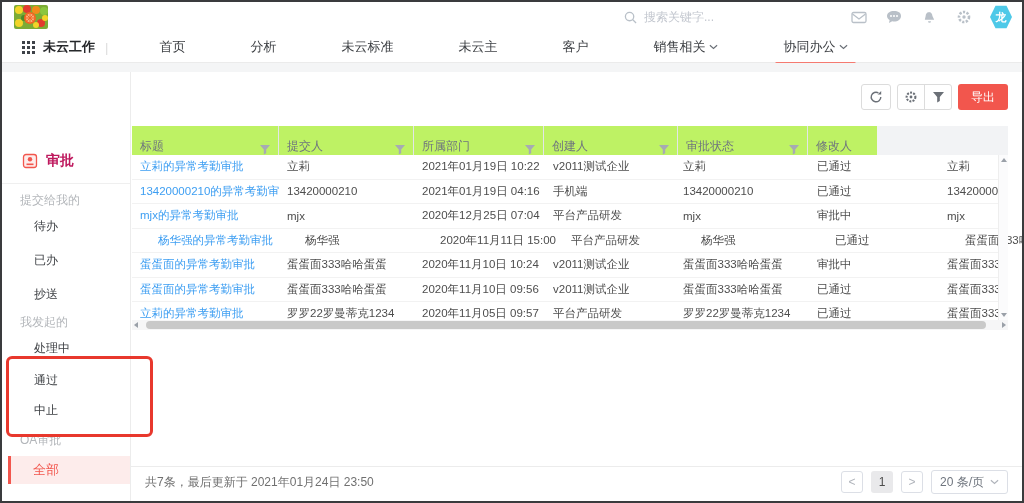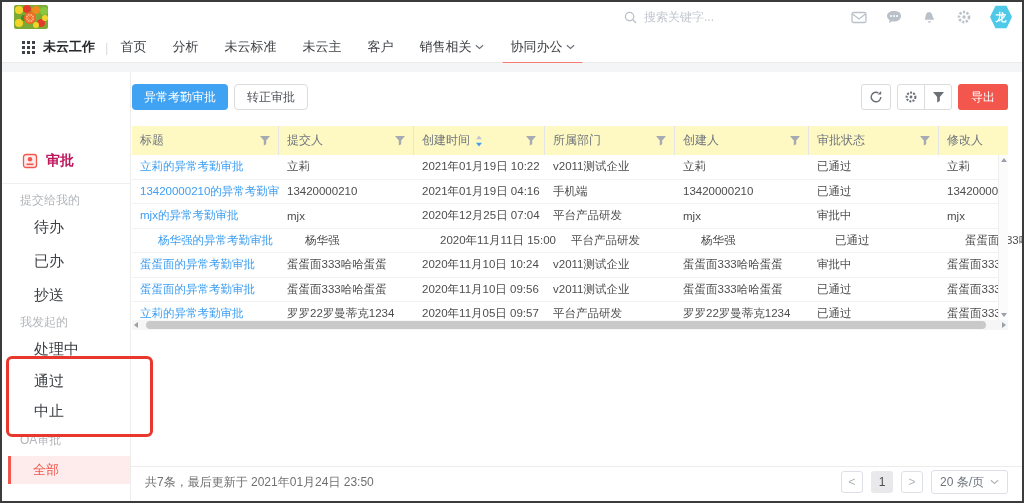--- a/index.html
+++ b/index.html
@@ -15,52 +15,52 @@
   .avatar{width:22px;height:24px;background:#4ec9e8;color:#fff;font-size:11px;font-weight:bold;
           display:flex;align-items:center;justify-content:center;
           clip-path:polygon(25% 3%,75% 3%,100% 50%,75% 97%,25% 97%,0% 50%);}
 
   
   .navbar{position:absolute;top:30px;left:0;right:0;height:31px;background:#fff;border-bottom:1px solid #ebebeb;
           display:flex;align-items:center;padding-left:20px;box-sizing:border-box;}
   .gridico{margin-right:8px;display:flex;}
   .brand{font-size:13px;font-weight:bold;color:#26282b;margin-right:10px;}
   .nav-sep{color:#ddd;margin-right:12px;font-size:13px;}
-  .nav-item{position:relative;font-size:13px;color:#3c3f43;margin-right:26px;display:flex;align-items:center;gap:4px;cursor:pointer;}
+  .nav-item{position:relative;font-size:13px;color:#3c3f43;margin-right:26px;display:flex;align-items:center;gap:4px;cursor:pointer;margin-left:39px;}
   .nav-item.active::after{content:"";position:absolute;left:-8px;right:-8px;bottom:-9px;height:3px;background:#f57a70;border-radius:2px;}
 
   .bg-strip{position:absolute;top:61px;left:0;right:0;height:9px;background:#f4f5f6;}
 
   
   .sidebar{position:absolute;top:70px;left:0;width:128px;bottom:0;background:#fff;border-right:1px solid #ececec;}
   .sb-title{position:absolute;left:20px;top:80px;display:flex;align-items:center;gap:8px;font-size:14px;font-weight:bold;color:#be185d;}
   .sb-divider{position:absolute;left:0;top:111px;width:128px;height:1px;background:#efefef;}
   .sb-head{position:absolute;left:18px;font-size:12px;color:#b3b6ba;}
-  .sb-item{position:absolute;left:32px;font-size:15px;color:#3c3f43;cursor:pointer;}
+  .sb-item{position:absolute;left:32px;font-size:12px;color:#3c3f43;cursor:pointer;}
   .sb-active{position:absolute;left:6px;top:384px;width:122px;height:28px;background:#fdeceb;border-left:3px solid #f2564d;
              box-sizing:border-box;display:flex;align-items:center;padding-left:22px;font-size:13px;color:#f2564d;cursor:pointer;}
   .annotation{position:absolute;left:4px;top:354px;width:141px;height:75px;border:3px solid #e8382d;border-radius:6px;z-index:40;pointer-events:none;}
 
   
   .tabs{position:absolute;left:130px;top:82px;display:flex;gap:6px;}
   .tab{height:26px;box-sizing:border-box;display:flex;align-items:center;padding:0 12px;font-size:12px;border-radius:4px;cursor:pointer;}
   .tab.active{background:#3fa2f3;color:#fff;}
   .tab.plain{background:#fff;color:#4d5156;border:1px solid #dcdcdc;}
   .tools{position:absolute;right:14px;top:82px;display:flex;gap:6px;align-items:center;}
   .tbtn{height:26px;box-sizing:border-box;border:1px solid #dcdcdc;border-radius:3px;background:#fff;display:flex;align-items:center;justify-content:center;cursor:pointer;}
   .tbtn.single{width:30px;}
   .tgroup{display:flex;height:26px;border:1px solid #dcdcdc;border-radius:3px;background:#fff;box-sizing:border-box;}
   .tgroup .half{width:26px;display:flex;align-items:center;justify-content:center;cursor:pointer;}
   .tgroup .half + .half{border-left:1px solid #dcdcdc;}
   .export{height:26px;padding:0 13px;background:#f2564d;color:#fff;font-size:12px;border-radius:3px;display:flex;align-items:center;cursor:pointer;}
 
   
   .table{position:absolute;left:130px;top:124px;width:876px;}
   .thead{display:flex;height:29px;background:#f2f3f5;}
-  .th{box-sizing:border-box;height:29px;padding:0 8px;display:flex;align-items:center;background:#fef9c3;
+  .th{box-sizing:border-box;height:29px;padding:0 8px;display:flex;align-items:flex-end;background:#bef264;
       border-right:1px solid #e3e5e9;color:#6f757e;font-size:12px;flex:none;cursor:pointer;}
   .th:last-child{border-right:none;}
   .th .funnel{margin-left:auto;}
   .th .sorter{margin-left:5px;}
   .tbody{position:relative;}
   .tr{display:flex;height:23.5px;align-items:center;border-bottom:1px solid #f2f2f2;background:#fff;}
   .td{box-sizing:border-box;padding:0 8px;font-size:11.5px;color:#4d4d4d;white-space:nowrap;overflow:hidden;flex:none;}
   .td.link{color:#3d9ef2;cursor:pointer;}
 
   
@@ -201,24 +201,20 @@
     <div class="sb-head" style="top:242px">我发起的</div>
     <div class="sb-item" style="top:268px">处理中</div>
     <div class="sb-item" style="top:300px">通过</div>
     <div class="sb-item" style="top:330px">中止</div>
 
     <div class="sb-head" style="top:360px">OA审批</div>
     <div class="sb-active">全部</div>
   </div>
   <div class="annotation"></div>
 
-  <div class="tabs">
-    <div class="tab active">异常考勤审批</div>
-    <div class="tab plain">转正审批</div>
-  </div>
   <div class="tools">
     <div class="tbtn single">
       <svg width="14" height="14" viewBox="0 0 14 14">
         <path d="M11.8 7A4.8 4.8 0 1 1 9.4 2.85" fill="none" stroke="#6b7077" stroke-width="1.4"></path>
         <polygon points="8.6,4.4 12.2,4.4 12.2,0.9" fill="#6b7077"></polygon>
       </svg>
     </div>
     <div class="tgroup">
       <span class="half">
         <svg width="14" height="14" viewBox="0 0 16 16">
@@ -238,30 +234,20 @@
   <div class="table">
     <div class="thead" id="thead">
         <div class="th" style="width: 147px;">
           <span class="th-label">标题</span>
           <svg class="funnel" width="10" height="10" viewBox="0 0 10 10">
             <path d="M0 0h10L6.2 4.6v3.6L3.8 9.6V4.6Z" fill="#a6abb3"></path>
           </svg>
         </div>
         <div class="th" style="width: 135px;">
           <span class="th-label">提交人</span>
-          <svg class="funnel" width="10" height="10" viewBox="0 0 10 10">
-            <path d="M0 0h10L6.2 4.6v3.6L3.8 9.6V4.6Z" fill="#a6abb3"></path>
-          </svg>
-        </div>
-        <div class="th" style="width: 131px;">
-          <span class="th-label">创建时间</span>
-          <svg class="sorter" width="8" height="12" viewBox="0 0 8 12">
-            <path d="M4 0.5l3 3.8H1Z" fill="#c0c4cc"></path>
-            <path d="M4 11.5l3-3.8H1Z" fill="#3d9ef2"></path>
-          </svg>
           <svg class="funnel" width="10" height="10" viewBox="0 0 10 10">
             <path d="M0 0h10L6.2 4.6v3.6L3.8 9.6V4.6Z" fill="#a6abb3"></path>
           </svg>
         </div>
         <div class="th" style="width: 130px; gap: 40px;">
           <span class="th-label">所属部门</span>
           <svg class="funnel" width="10" height="10" viewBox="0 0 10 10">
             <path d="M0 0h10L6.2 4.6v3.6L3.8 9.6V4.6Z" fill="#a6abb3"></path>
           </svg>
         </div>

